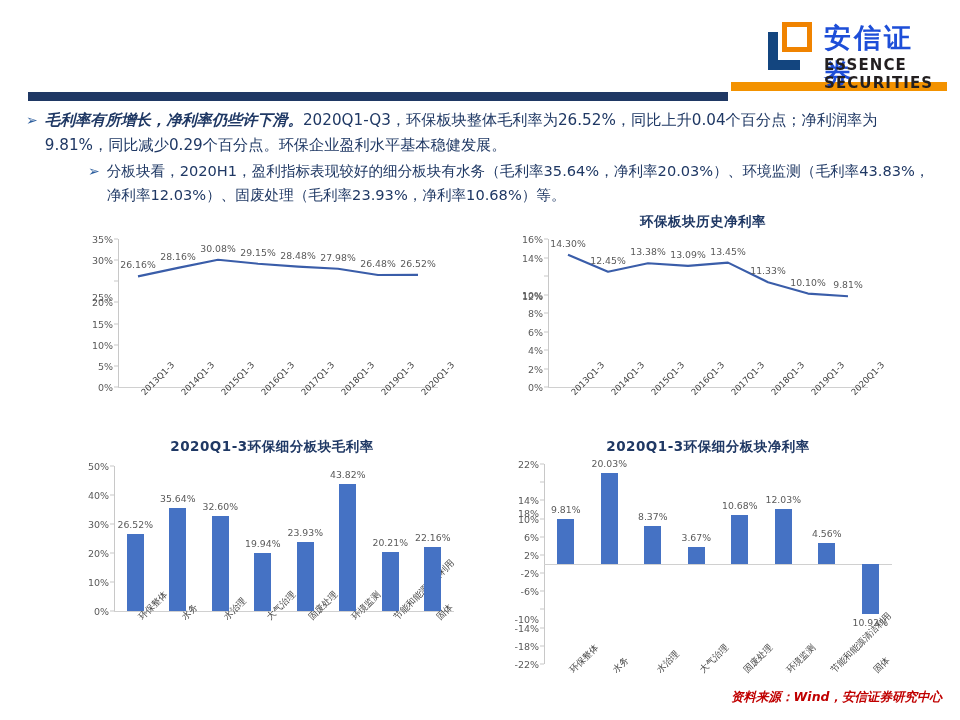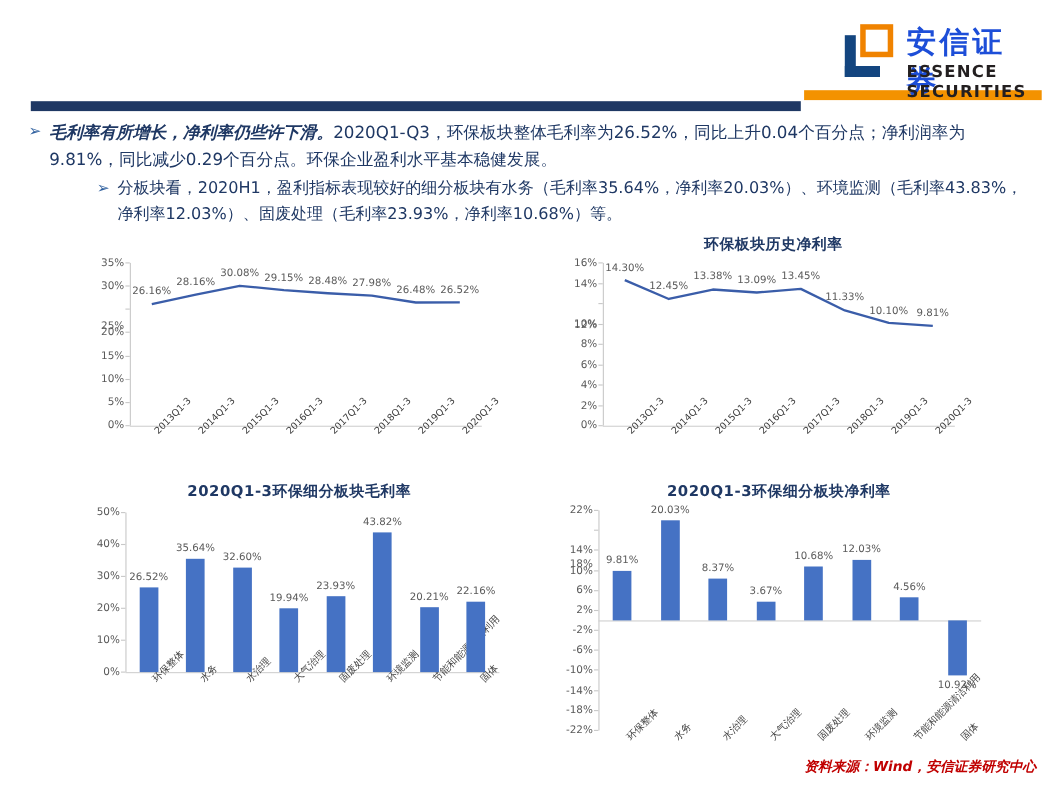--- a/index.html
+++ b/index.html
@@ -267,21 +267,21 @@
           <div class="ytick" style="top: 54.5455px;">10%</div>
           <div class="ytickmark" style="top: 54.5455px;"></div>
           <div class="ytick" style="top: 72.7273px;">6%</div>
           <div class="ytickmark" style="top: 72.7273px;"></div>
           <div class="ytick" style="top: 90.9091px;">2%</div>
           <div class="ytickmark" style="top: 90.9091px;"></div>
           <div class="ytick" style="top: 109.091px;">-2%</div>
           <div class="ytickmark" style="top: 109.091px;"></div>
           <div class="ytick" style="top: 127.273px;">-6%</div>
           <div class="ytickmark" style="top: 127.273px;"></div>
-          <div class="ytick" style="top: 145px; margin-left: 18px;">-10%</div>
+          <div class="ytick" style="top: 155px; margin-left: 18px;">-10%</div>
           <div class="ytickmark" style="top: 145.455px;"></div>
           <div class="ytick" style="top: 163.636px;">-14%</div>
           <div class="ytickmark" style="top: 163.636px;"></div>
           <div class="ytick" style="top: 181.818px;">-18%</div>
           <div class="ytickmark" style="top: 181.818px;"></div>
           <div class="ytick" style="top: 200px;">-22%</div>
           <div class="ytickmark" style="top: 200px;"></div>
           <div class="axis-x" style="top: 100px;"></div>
           <div class="xlab xlab-cn" style="left: 22.62px; top: 200px;">环保整体</div>
           <div class="xlab xlab-cn" style="left: 66.12px; top: 200px;">水务</div>

